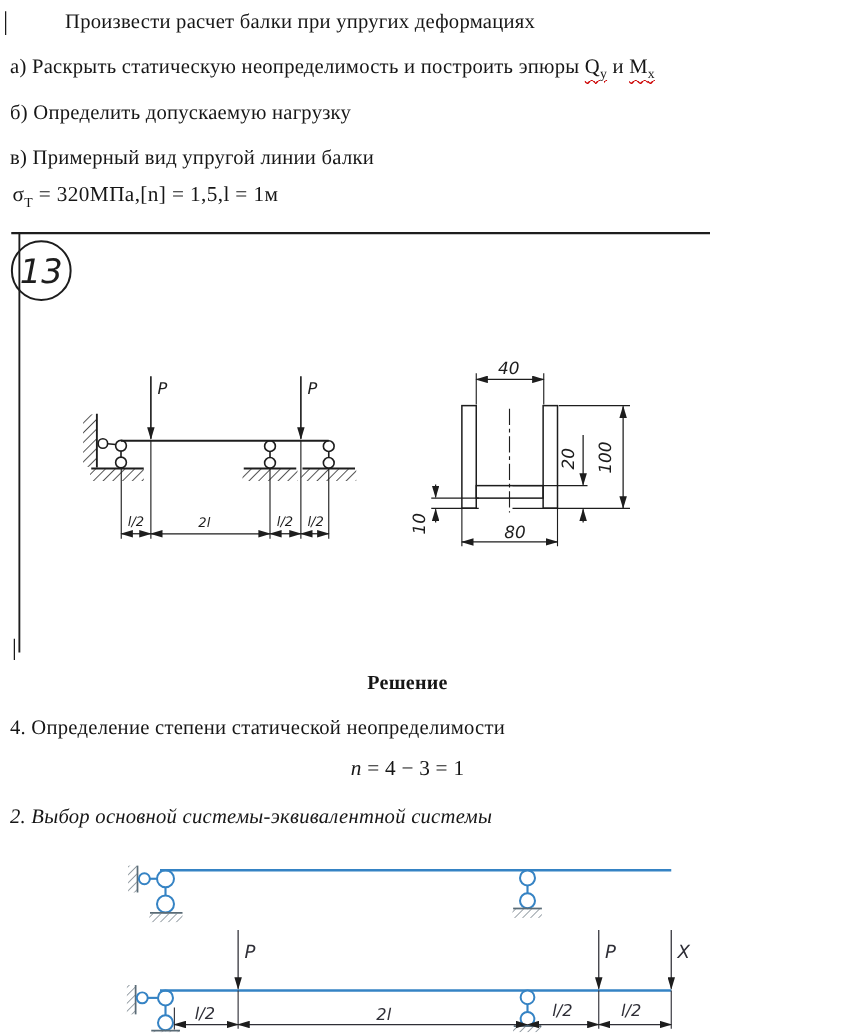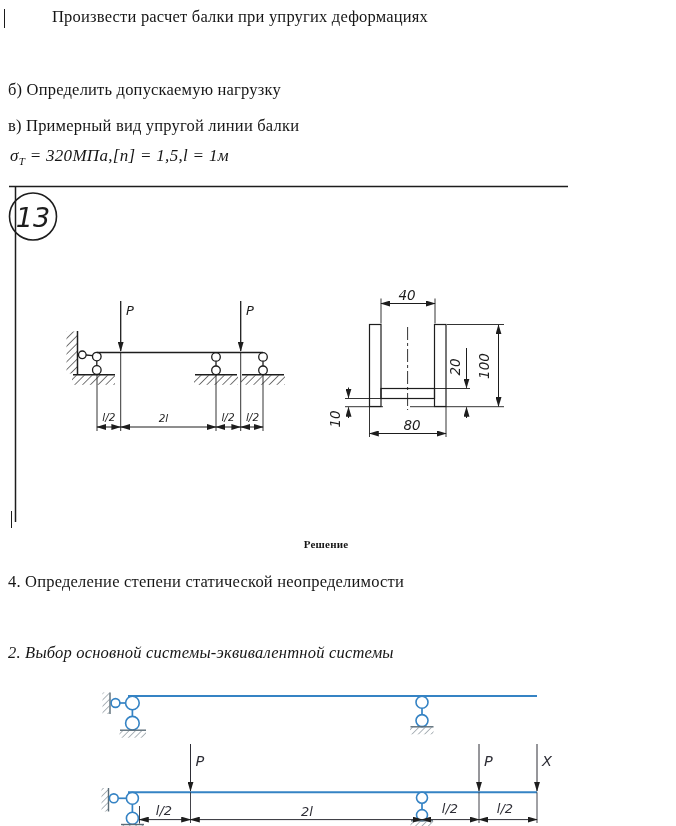--- a/index.html
+++ b/index.html
@@ -1,24 +1,24 @@
 <!DOCTYPE html>
 <html><head>
 <meta charset="utf-8">
 <style>
   html,body{margin:0;padding:0;background:#fff;}
   .page{position:relative;width:676px;height:826px;background:#ffffff;
         font-family:"Liberation Serif",serif;color:#161616;overflow:hidden;}
   .line{position:absolute;font-size:16.5px;white-space:nowrap;letter-spacing:.2px;}
-  .formula{font-style:italic;font-size:17px;letter-spacing:.3px;text-align:center;}
+  .formula{font-size:17px;letter-spacing:.3px;text-align:center;}
   .formula sub, .line sub{font-size:11px;}
   .wavy{text-decoration-line:underline;text-decoration-style:wavy;
         text-decoration-color:#cc0000;text-decoration-thickness:1px;text-underline-offset:5px;}
   .center-line{left:0;width:652px;text-align:center;}
-  .heading{font-weight:bold;font-size:11px;}
+  .heading{font-weight:bold;font-size:16px;}
   .cursor{position:absolute;width:1px;background:#1a1a1a;}
   svg.overlay{position:absolute;left:0;top:0;pointer-events:none;}
   .ink{stroke:#1d1d1d;fill:none;stroke-width:1.3px;}
   .thin{stroke:#1d1d1d;fill:none;stroke-width:0.9px;}
   .blue{stroke:#3583c4;fill:none;stroke-width:1.7px;}
   .bluec{stroke:#3583c4;fill:#ffffff;stroke-width:1.6px;}
   .gray{stroke:#5a6b76;fill:none;stroke-width:1.4px;}
   .dthin{stroke:#2e2e36;fill:none;stroke-width:0.9px;}
   .dline{stroke:#2e2e36;fill:none;stroke-width:1px;}
   text{stroke:none;}
@@ -32,31 +32,33 @@
 </head>
 <body>
 
 <div class="page">
 
   <div class="cursor" style="left:4px;top:9px;height:19px;"></div>
   <div class="cursor" style="left:11px;top:511px;height:17px;"></div>
 
   <div class="line" style="left:8px;top:7px;margin-left:44px;">Произвести расчет балки при упругих деформациях</div>
 
+  <div class="line" style="left:8px;top:43px;"><span>а) Раскрыть статическую неопределимость и построить эпюры </span><span class="wavy"><span>Q</span><sub>у</sub></span><span> и </span><span class="wavy"><span>M</span><sub>х</sub></span></div>
 
   <div class="line" style="left:8px;top:80px;">б) Определить допускаемую нагрузку</div>
 
   <div class="line" style="left:8px;top:116px;">в) Примерный вид упругой линии балки</div>
 
   <div class="line formula" style="left:10px;top:146px;"><span>σ</span><sub>Т</sub><span> = 320МПа,</span><span>[n]</span><span> = 1,5,</span><span>l</span><span> = 1м</span></div>
 
   <div class="line heading center-line" style="top:538px;">Решение</div>
 
   <div class="line" style="left:8px;top:572px;">4. Определение степени статической неопределимости</div>
 
+  <div class="line center-line" style="top:605px;font-size:17px;"><i>n</i><span> = 4 − 3 = 1</span></div>
 
   <div class="line" style="left:8px;top:643px;font-style:italic;">2. Выбор основной системы-эквивалентной системы</div>
 
   <svg class="overlay" width="676" height="826" viewBox="0 0 676 826">
     <defs>
       <pattern id="hb" width="5.5" height="5.5" patternUnits="userSpaceOnUse" patternTransform="rotate(45)">
         <line x1="0" y1="0" x2="0" y2="5.5" stroke="#1d1d1d" stroke-width="1.2"></line>
       </pattern>
       <pattern id="hg" width="4.5" height="4.5" patternUnits="userSpaceOnUse" patternTransform="rotate(45)">
         <line x1="0" y1="0" x2="0" y2="4.5" stroke="#6b7781" stroke-width="1.1"></line>

